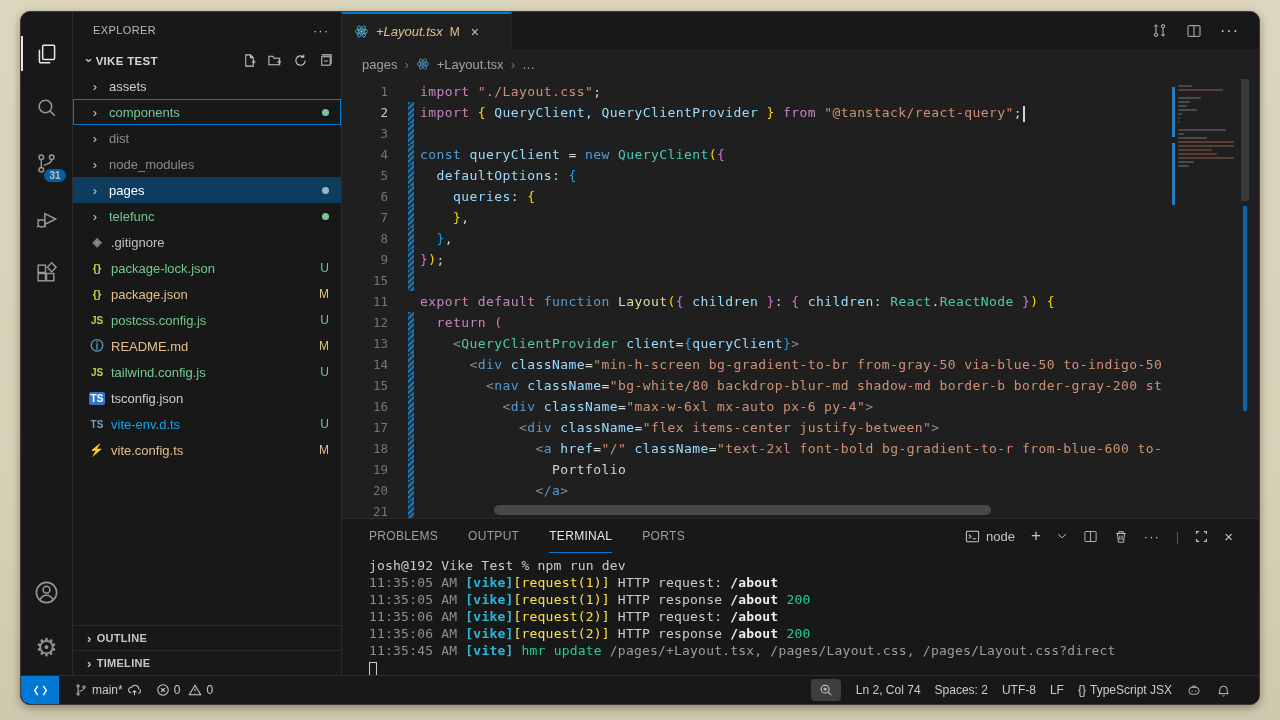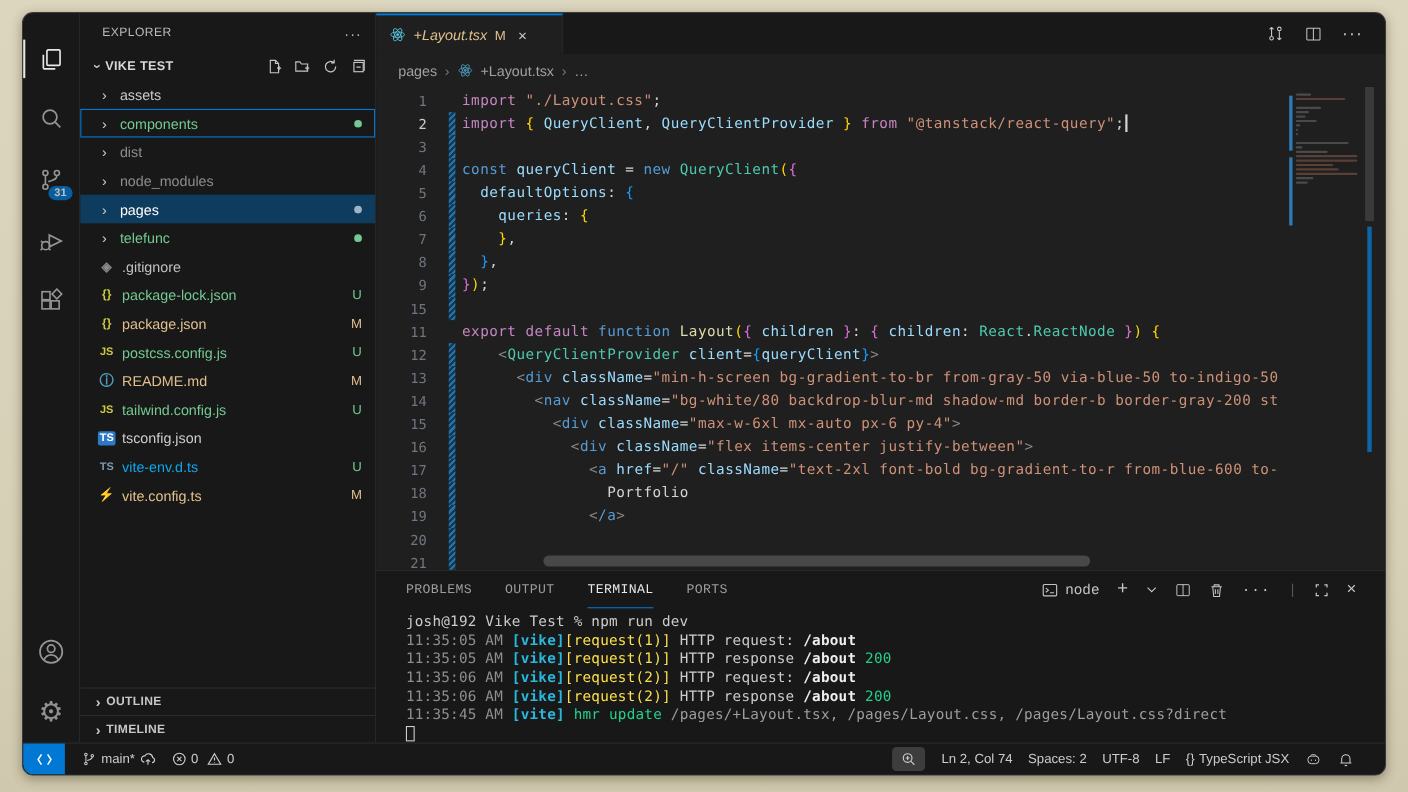--- a/index.html
+++ b/index.html
@@ -90,21 +90,21 @@
   .minimap { width:70px; flex:0 0 70px; position:relative; background:#1f1f1f; padding-top:4px; }
   .mm-bar { height:2px; margin:2px 4px 2px 8px; border-radius:1px; background:#6d6d6d; opacity:.55; }
   .mm-git { position:absolute; left:2px; width:3px; background:#2b7bb8; }
   .vscroll { width:10px; flex:0 0 10px; position:relative; background:#1f1f1f; }
   .vs-slider { position:absolute; left:1px; right:1px; top:0; height:122px; background:rgba(121,121,121,.30); }
   .vs-decor { position:absolute; left:3px; width:4px; top:127px; height:205px; background:#0d65a8; }
   .editor-rightpad { width:9px; flex:0 0 9px; background:#1f1f1f; }
 
   
   .panel { height:157px; flex:0 0 157px; background:#181818; border-top:1px solid #2b2b2b; display:flex; flex-direction:column; }
-  .panel-tabs { height:34px; display:flex; align-items:center; padding-left:27px; gap:30px; flex:0 0 34px;font-family:Liberation Mono, monospace; }
+  .panel-tabs { height:34px; display:flex; align-items:center; padding-left:27px; gap:30px; flex:0 0 34px; }
   .ptab { font-size:12px; color:#9d9d9d; letter-spacing:.3px; cursor:pointer; height:100%; display:flex; align-items:center; border-bottom:1px solid transparent; }
   .ptab.active { color:#e7e7e7; border-bottom:1px solid #0078d4; }
   .panel-actions { margin-left:auto; display:flex; align-items:center; gap:16px; padding-right:26px; color:#c5c5c5; font-size:13px; }
   .pa-node { display:flex; align-items:center; gap:6px; }
   .pa-sep { color:#555; }
   .terminal { flex:1; padding:4px 0 0 27px; font-family:"DejaVu Sans Mono", monospace; font-size:13px; letter-spacing:.2px; overflow:hidden; }
   .tline { height:17px; line-height:17px; white-space:pre; }
   .t-ts{color:#8f8f8f} .t-tag{color:#29b8db; font-weight:bold} .t-dim{color:#fde047}
   .t-pl{color:#cccccc} .t-bold{color:#eeeeee; font-weight:bold} .t-green{color:#23d18b} .t-path{color:#9d9d9d}
   .t-cursor { display:inline-block; width:8px; height:14px; border:1px solid #cccccc; vertical-align:middle; }
@@ -380,20 +380,21 @@
             <div class="cline"><span class="tok-kw1">import</span><span class="tok-pl"> </span><span class="tok-b1">{</span><span class="tok-var"> QueryClient</span><span class="tok-pl">,</span><span class="tok-var"> QueryClientProvider</span><span class="tok-pl"> </span><span class="tok-b1">}</span><span class="tok-pl"> </span><span class="tok-kw1">from</span><span class="tok-pl"> </span><span class="tok-str">"@tanstack/react-query"</span><span class="tok-pl">;</span><span class="caret"></span></div>
             <div class="cline"></div>
             <div class="cline"><span class="tok-kw2">const</span><span class="tok-var"> queryClient </span><span class="tok-pl">= </span><span class="tok-kw2">new</span><span class="tok-pl"> </span><span class="tok-type">QueryClient</span><span class="tok-b1">(</span><span class="tok-b2">{</span></div>
             <div class="cline"><span class="tok-pl">  </span><span class="tok-var">defaultOptions</span><span class="tok-pl">: </span><span class="tok-b3">{</span></div>
             <div class="cline"><span class="tok-pl">    </span><span class="tok-var">queries</span><span class="tok-pl">: </span><span class="tok-b1">{</span></div>
             <div class="cline"><span class="tok-pl">    </span><span class="tok-b1">}</span><span class="tok-pl">,</span></div>
             <div class="cline"><span class="tok-pl">  </span><span class="tok-b3">}</span><span class="tok-pl">,</span></div>
             <div class="cline"><span class="tok-b2">}</span><span class="tok-b1">)</span><span class="tok-pl">;</span></div>
             <div class="cline"></div>
             <div class="cline"><span class="tok-kw1">export</span><span class="tok-pl"> </span><span class="tok-kw1">default</span><span class="tok-pl"> </span><span class="tok-kw2">function</span><span class="tok-pl"> </span><span class="tok-fn">Layout</span><span class="tok-b1">(</span><span class="tok-b2">{</span><span class="tok-var"> children </span><span class="tok-b2">}</span><span class="tok-pl">: </span><span class="tok-b2">{</span><span class="tok-var"> children</span><span class="tok-pl">: </span><span class="tok-type">React</span><span class="tok-pl">.</span><span class="tok-type">ReactNode</span><span class="tok-pl"> </span><span class="tok-b2">}</span><span class="tok-b1">)</span><span class="tok-pl"> </span><span class="tok-b1">{</span></div>
+            <div class="cline"><span class="tok-pl">  </span><span class="tok-kw1">return</span><span class="tok-pl"> </span><span class="tok-b2">(</span></div>
             <div class="cline"><span class="tok-pl">    </span><span class="tok-pun">&lt;</span><span class="tok-type">QueryClientProvider</span><span class="tok-pl"> </span><span class="tok-var">client</span><span class="tok-pl">=</span><span class="tok-b3">{</span><span class="tok-var">queryClient</span><span class="tok-b3">}</span><span class="tok-pun">&gt;</span></div>
             <div class="cline"><span class="tok-pl">      </span><span class="tok-pun">&lt;</span><span class="tok-kw2">div</span><span class="tok-pl"> </span><span class="tok-var">className</span><span class="tok-pl">=</span><span class="tok-str">"min-h-screen bg-gradient-to-br from-gray-50 via-blue-50 to-indigo-50</span></div>
             <div class="cline"><span class="tok-pl">        </span><span class="tok-pun">&lt;</span><span class="tok-kw2">nav</span><span class="tok-pl"> </span><span class="tok-var">className</span><span class="tok-pl">=</span><span class="tok-str">"bg-white/80 backdrop-blur-md shadow-md border-b border-gray-200 st</span></div>
             <div class="cline"><span class="tok-pl">          </span><span class="tok-pun">&lt;</span><span class="tok-kw2">div</span><span class="tok-pl"> </span><span class="tok-var">className</span><span class="tok-pl">=</span><span class="tok-str">"max-w-6xl mx-auto px-6 py-4"</span><span class="tok-pun">&gt;</span></div>
             <div class="cline"><span class="tok-pl">            </span><span class="tok-pun">&lt;</span><span class="tok-kw2">div</span><span class="tok-pl"> </span><span class="tok-var">className</span><span class="tok-pl">=</span><span class="tok-str">"flex items-center justify-between"</span><span class="tok-pun">&gt;</span></div>
             <div class="cline"><span class="tok-pl">              </span><span class="tok-pun">&lt;</span><span class="tok-kw2">a</span><span class="tok-pl"> </span><span class="tok-var">href</span><span class="tok-pl">=</span><span class="tok-str">"/"</span><span class="tok-pl"> </span><span class="tok-var">className</span><span class="tok-pl">=</span><span class="tok-str">"text-2xl font-bold bg-gradient-to-r from-blue-600 to-</span></div>
             <div class="cline"><span class="tok-pl">                </span><span class="tok-white">Portfolio</span></div>
             <div class="cline"><span class="tok-pl">              </span><span class="tok-pun">&lt;</span><span class="tok-kw2">/a</span><span class="tok-pun">&gt;</span></div>
           </div>
         <div class="minimap" id="minimap">

